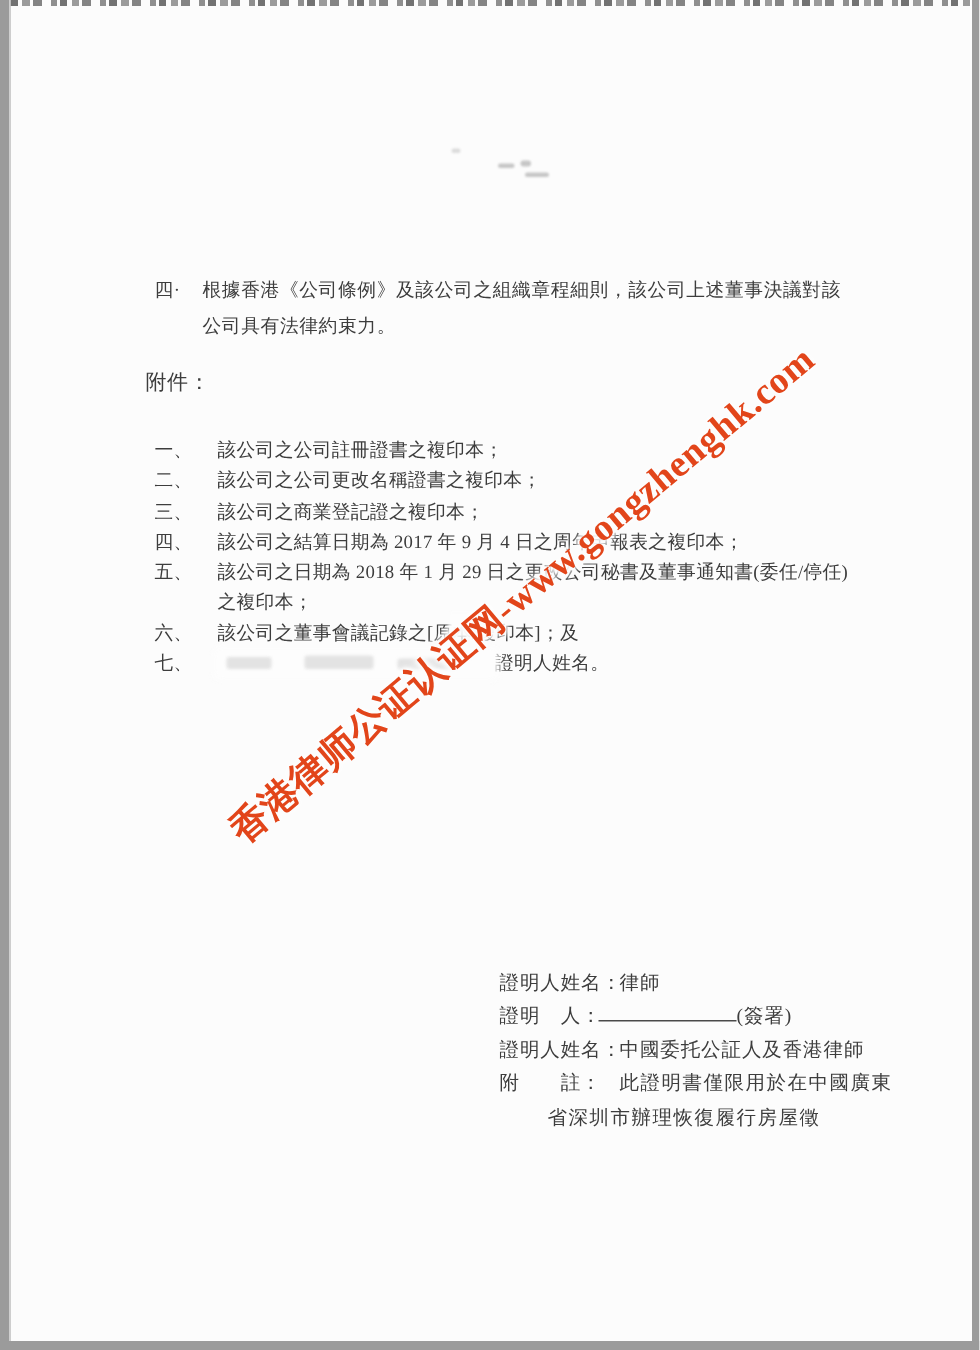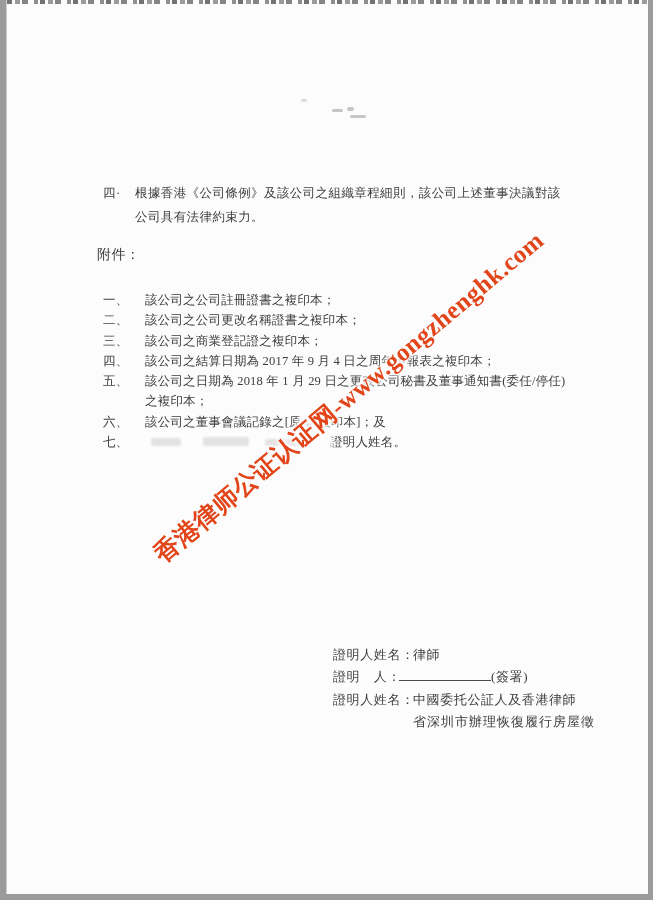--- a/index.html
+++ b/index.html
@@ -50,21 +50,21 @@
     text-shadow:0 0 3px #fdfdfd,0 0 5px #fdfdfd,0 0 7px #fdfdfd,1px 1px 4px #fdfdfd,-1px -1px 4px #fdfdfd;
   }
 
   
   .sig{position:absolute;left:333px;top:644px;width:270px;font-size:13px;line-height:22.4px;letter-spacing:.6px;z-index:1;}
   .sig .row{white-space:nowrap;}
   .sig .lbl{display:inline-block;width:80px;}
   .sig .lbl-cert{display:inline-block;width:66px;}
   .sig .underline{display:inline-block;width:92px;height:14px;border-bottom:1px solid #4a4a4a;}
   .sig .note{letter-spacing:1px;}
-  .sig .note-cont{margin-left:80px;letter-spacing:1px;}
+  .sig .note-cont{margin-left:32px;letter-spacing:1px;}
 </style>
 </head>
 <body>
 
 <div class="page">
 
   <div class="edge-top-noise"></div>
   <div class="edge-left"></div>
   <div class="edge-right"></div>
   <div class="edge-bottom"></div>
@@ -124,16 +124,19 @@
   <div class="sig">
     <div class="row">
       <span class="lbl">證明人姓名：</span><span>律師</span>
     </div>
     <div class="row">
       <span class="lbl-cert">證明　人：</span><span class="underline"></span><span>(簽署)</span>
     </div>
     <div class="row">
       <span class="lbl">證明人姓名：</span><span>中國委托公証人及香港律師</span>
     </div>
+    <div class="row">
+      <span class="lbl">附　　註：</span><span class="note">此證明書僅限用於在中國廣東</span>
+    </div>
     <div class="note-cont">省深圳市辦理恢復履行房屋徵</div>
   </div>
 
 </div>
 
 </body></html>

